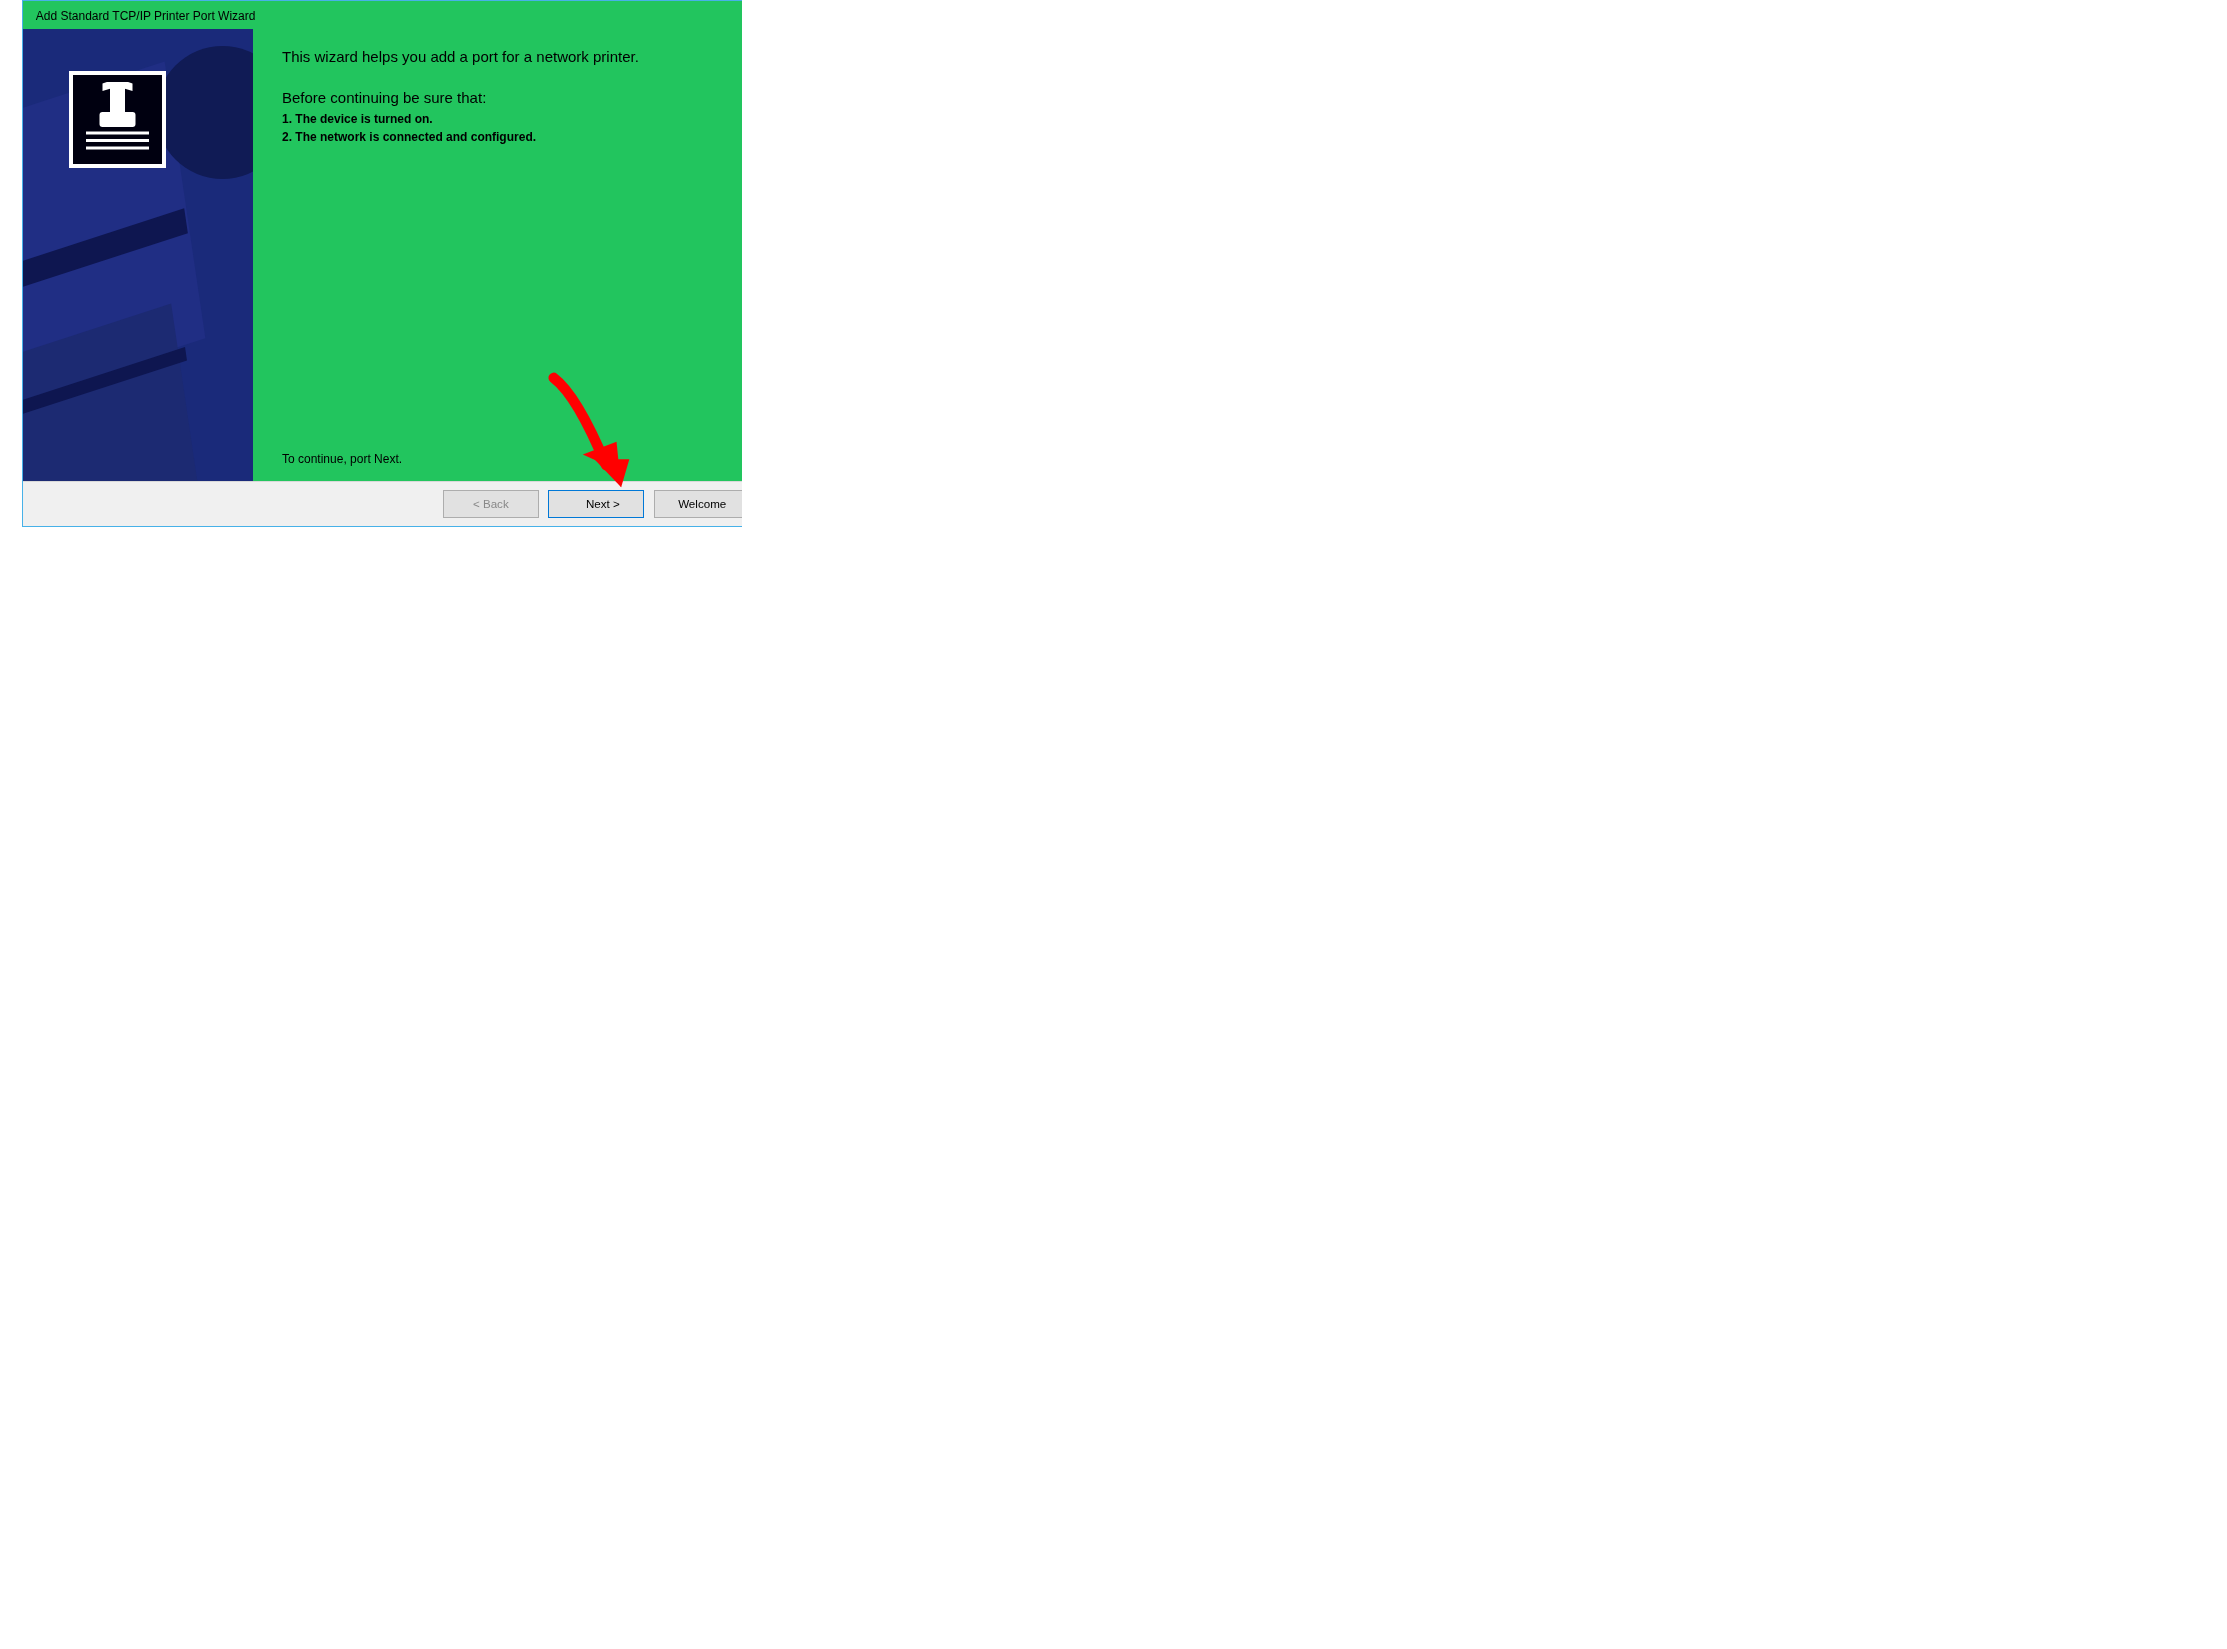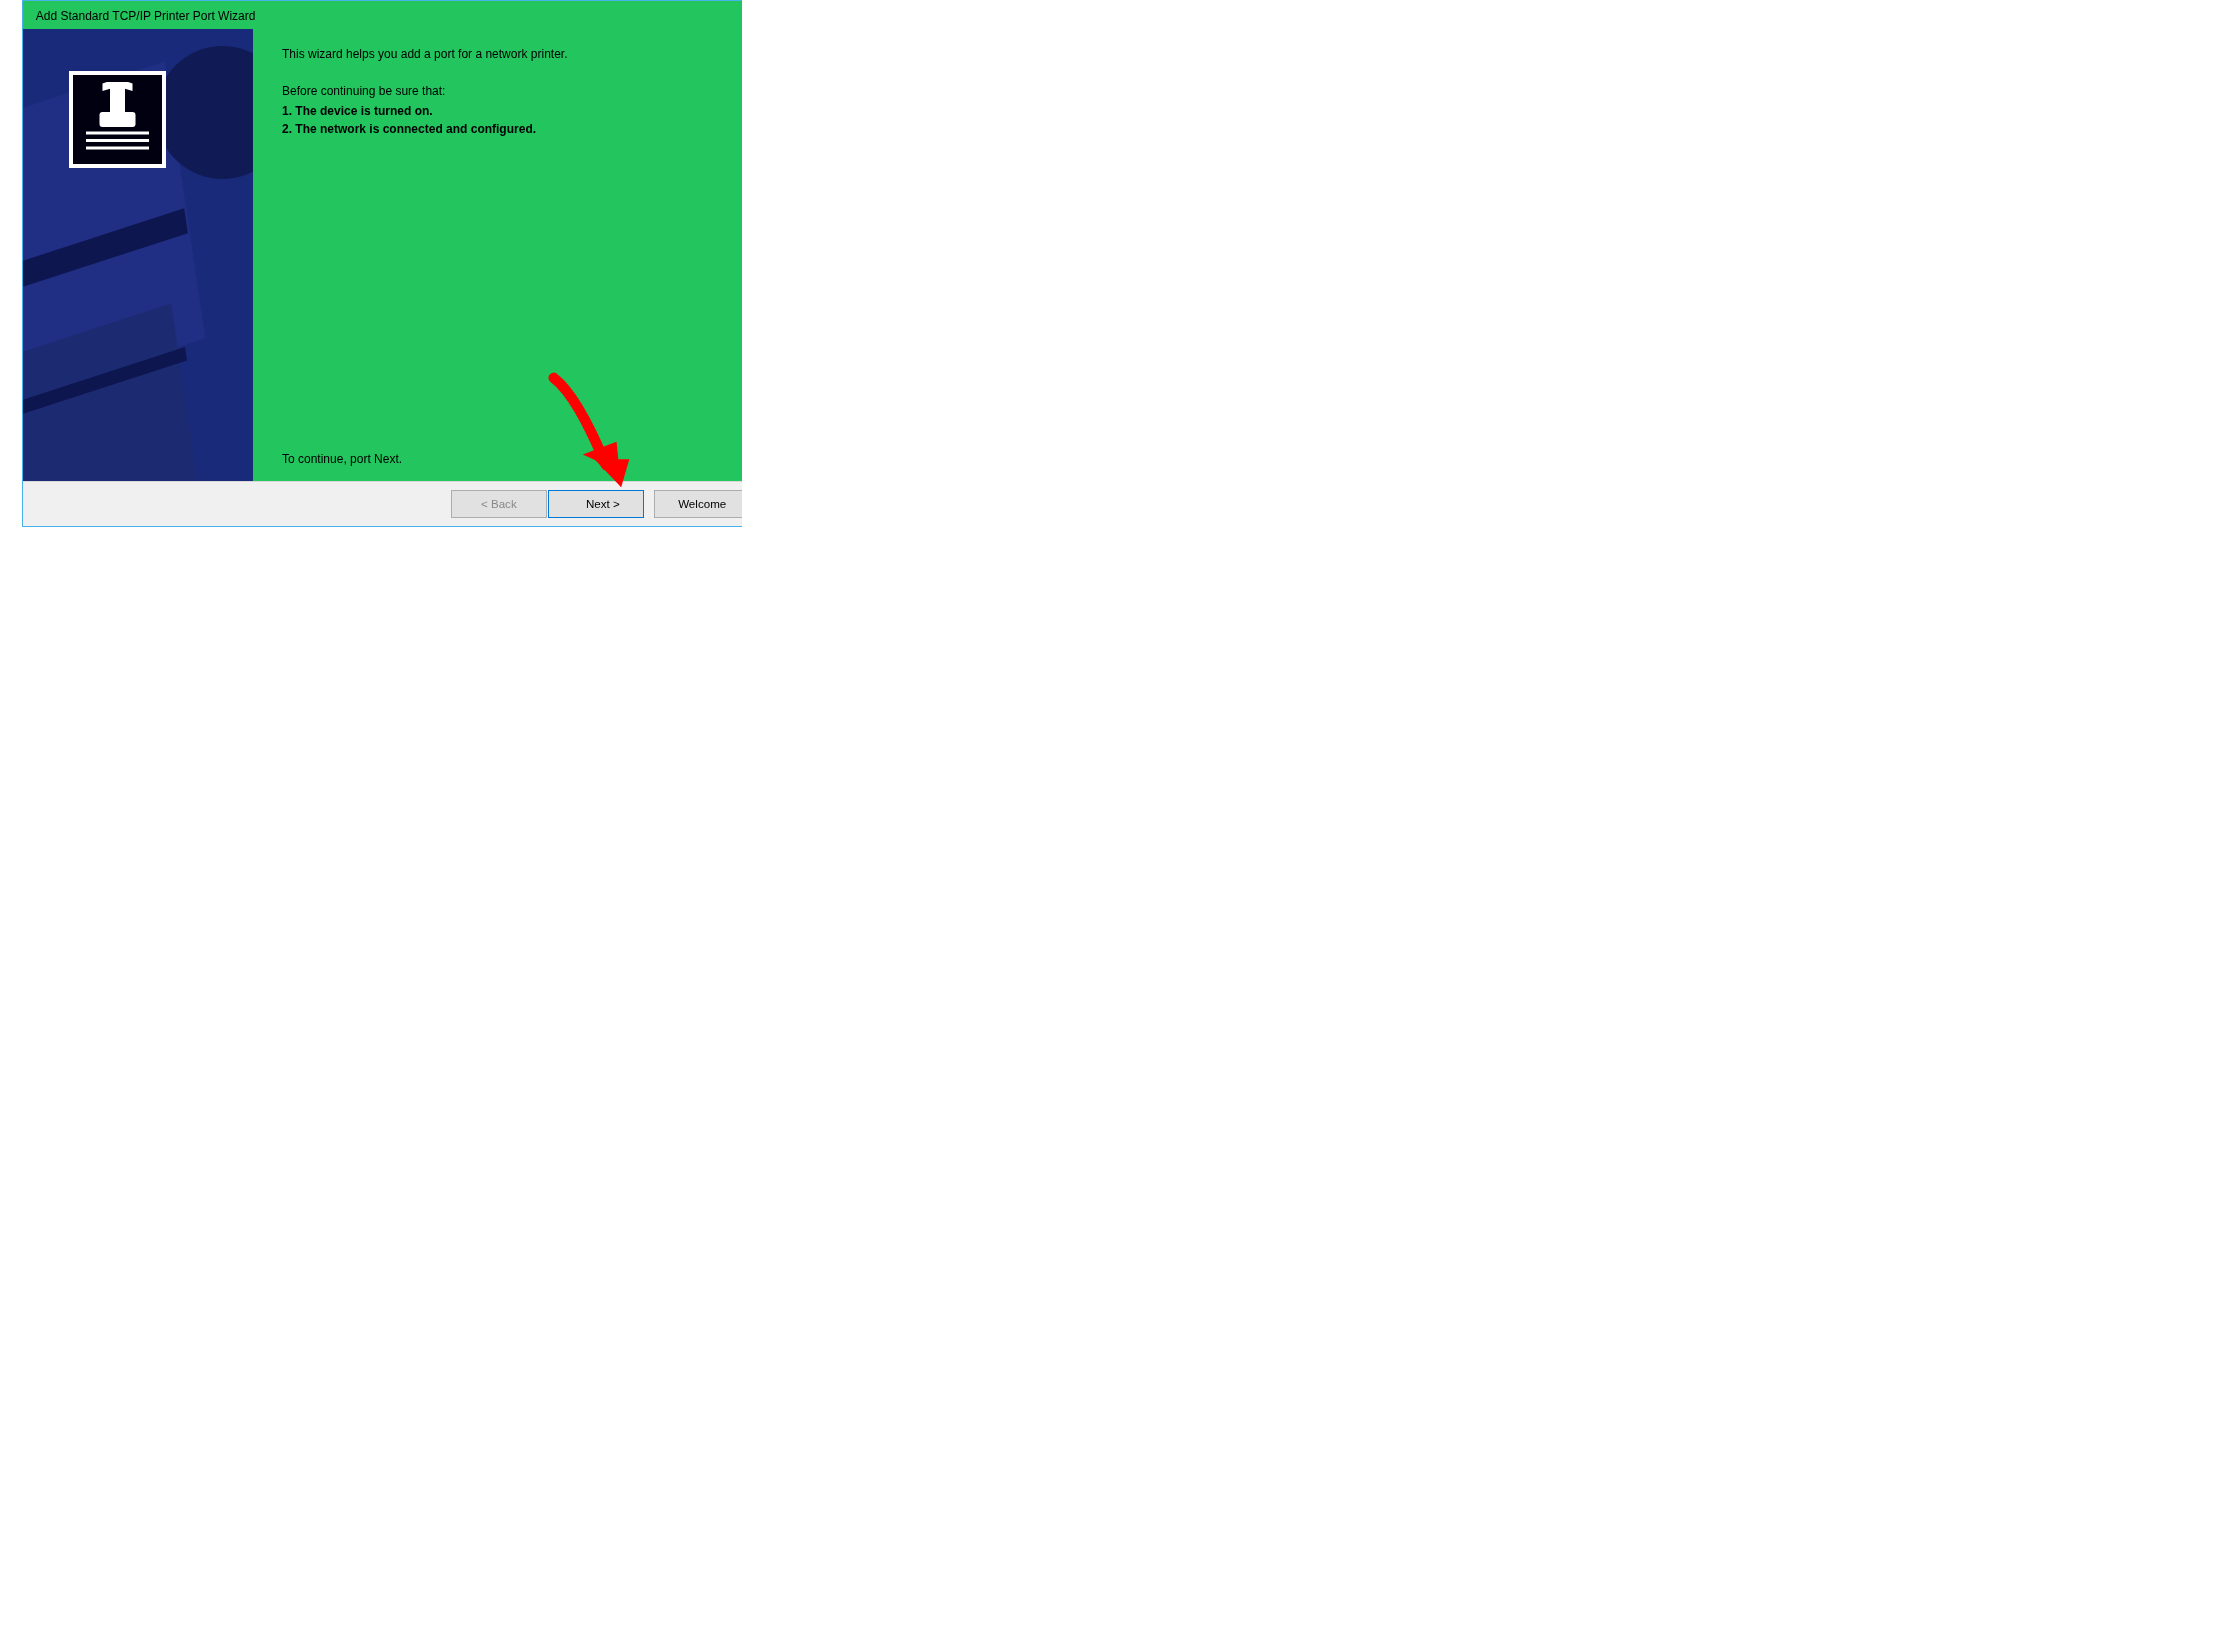--- a/index.html
+++ b/index.html
@@ -72,21 +72,21 @@
   .heading {
     font-family: Verdana, Tahoma, sans-serif;
     font-size: 21px;
     font-weight: 700;
     color: #1a1a33;
     line-height: 1.25;
     margin: 1.2px 0 21px 0;
     letter-spacing: -0.3px;
   }
   .para {
-    font-size: 12px;
+    font-size: 15px;
     color: #000;
     margin: 0 0 20px 0;
     line-height: 1.4;
   }
   .list-intro { margin-bottom: 2.3px; }
   .list { margin: 0 0 0 0; font-size: 12px; line-height: 1.5; font-weight: bold; }
   .continue {
     margin-top: auto;
     font-size: 12px;
     padding-bottom: 9.3px;
@@ -121,21 +121,21 @@
     cursor: pointer;
   }
   .btn:disabled {
     color: #888;
     cursor: default;
   }
   .btn.default {
     border: 1.2px solid #0078d7;
     background: #e1e1e1;
   }
-  .btn-pair { display: flex; gap: 1px; }
+  .btn-pair { display: flex; gap: 9px; }
   .btn-pair .btn + .btn { margin-left: 0; padding-left: 20px; }
 </style>
 </head>
 <body>
 
 <div class="window">
 
   <div class="titlebar">Add Standard TCP/IP Printer Port Wizard</div>
 
   <div class="body-area">

